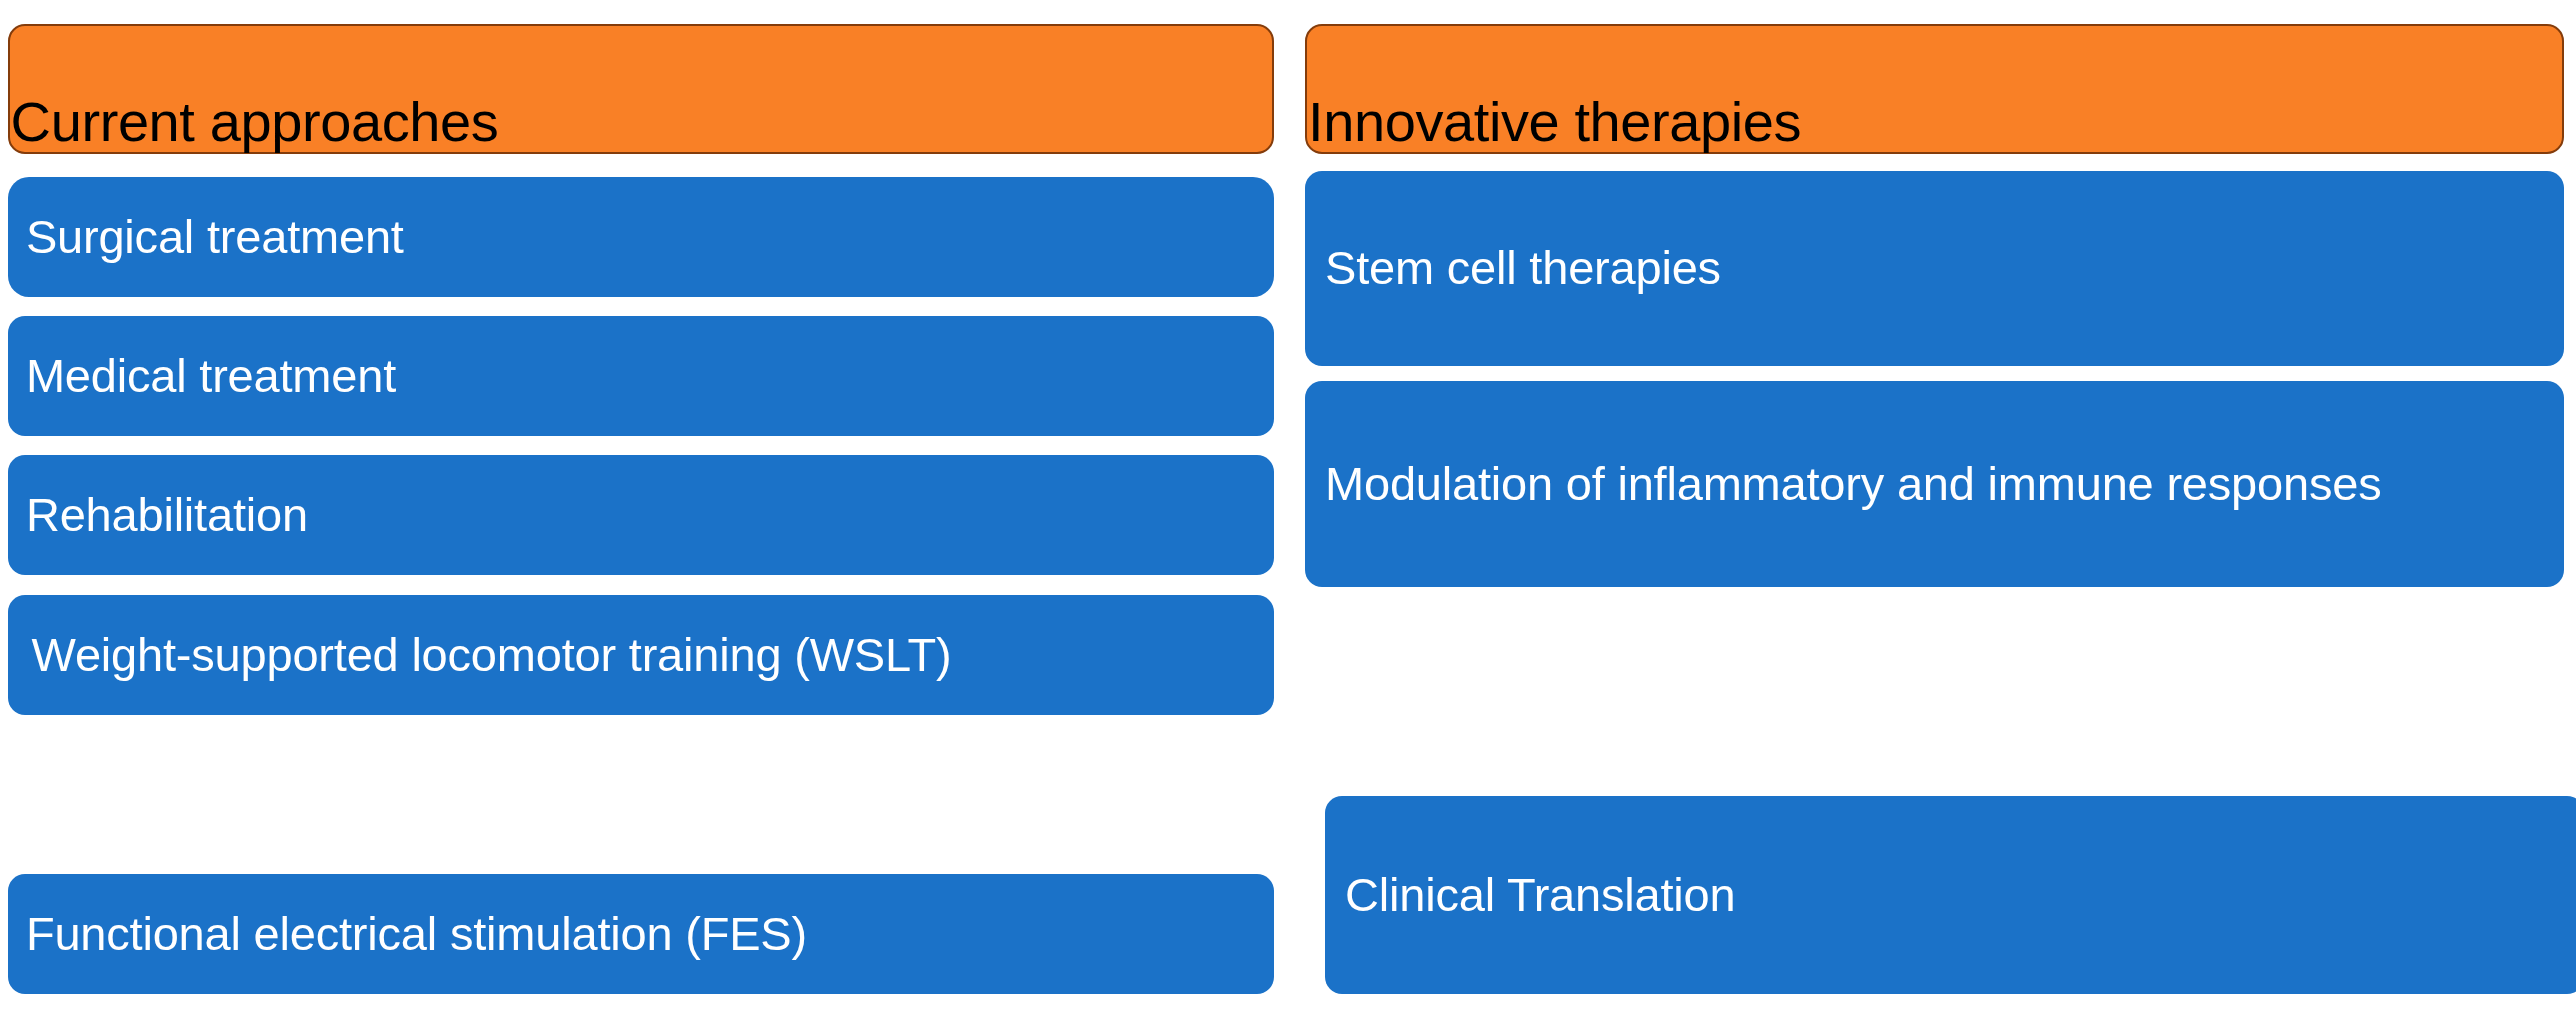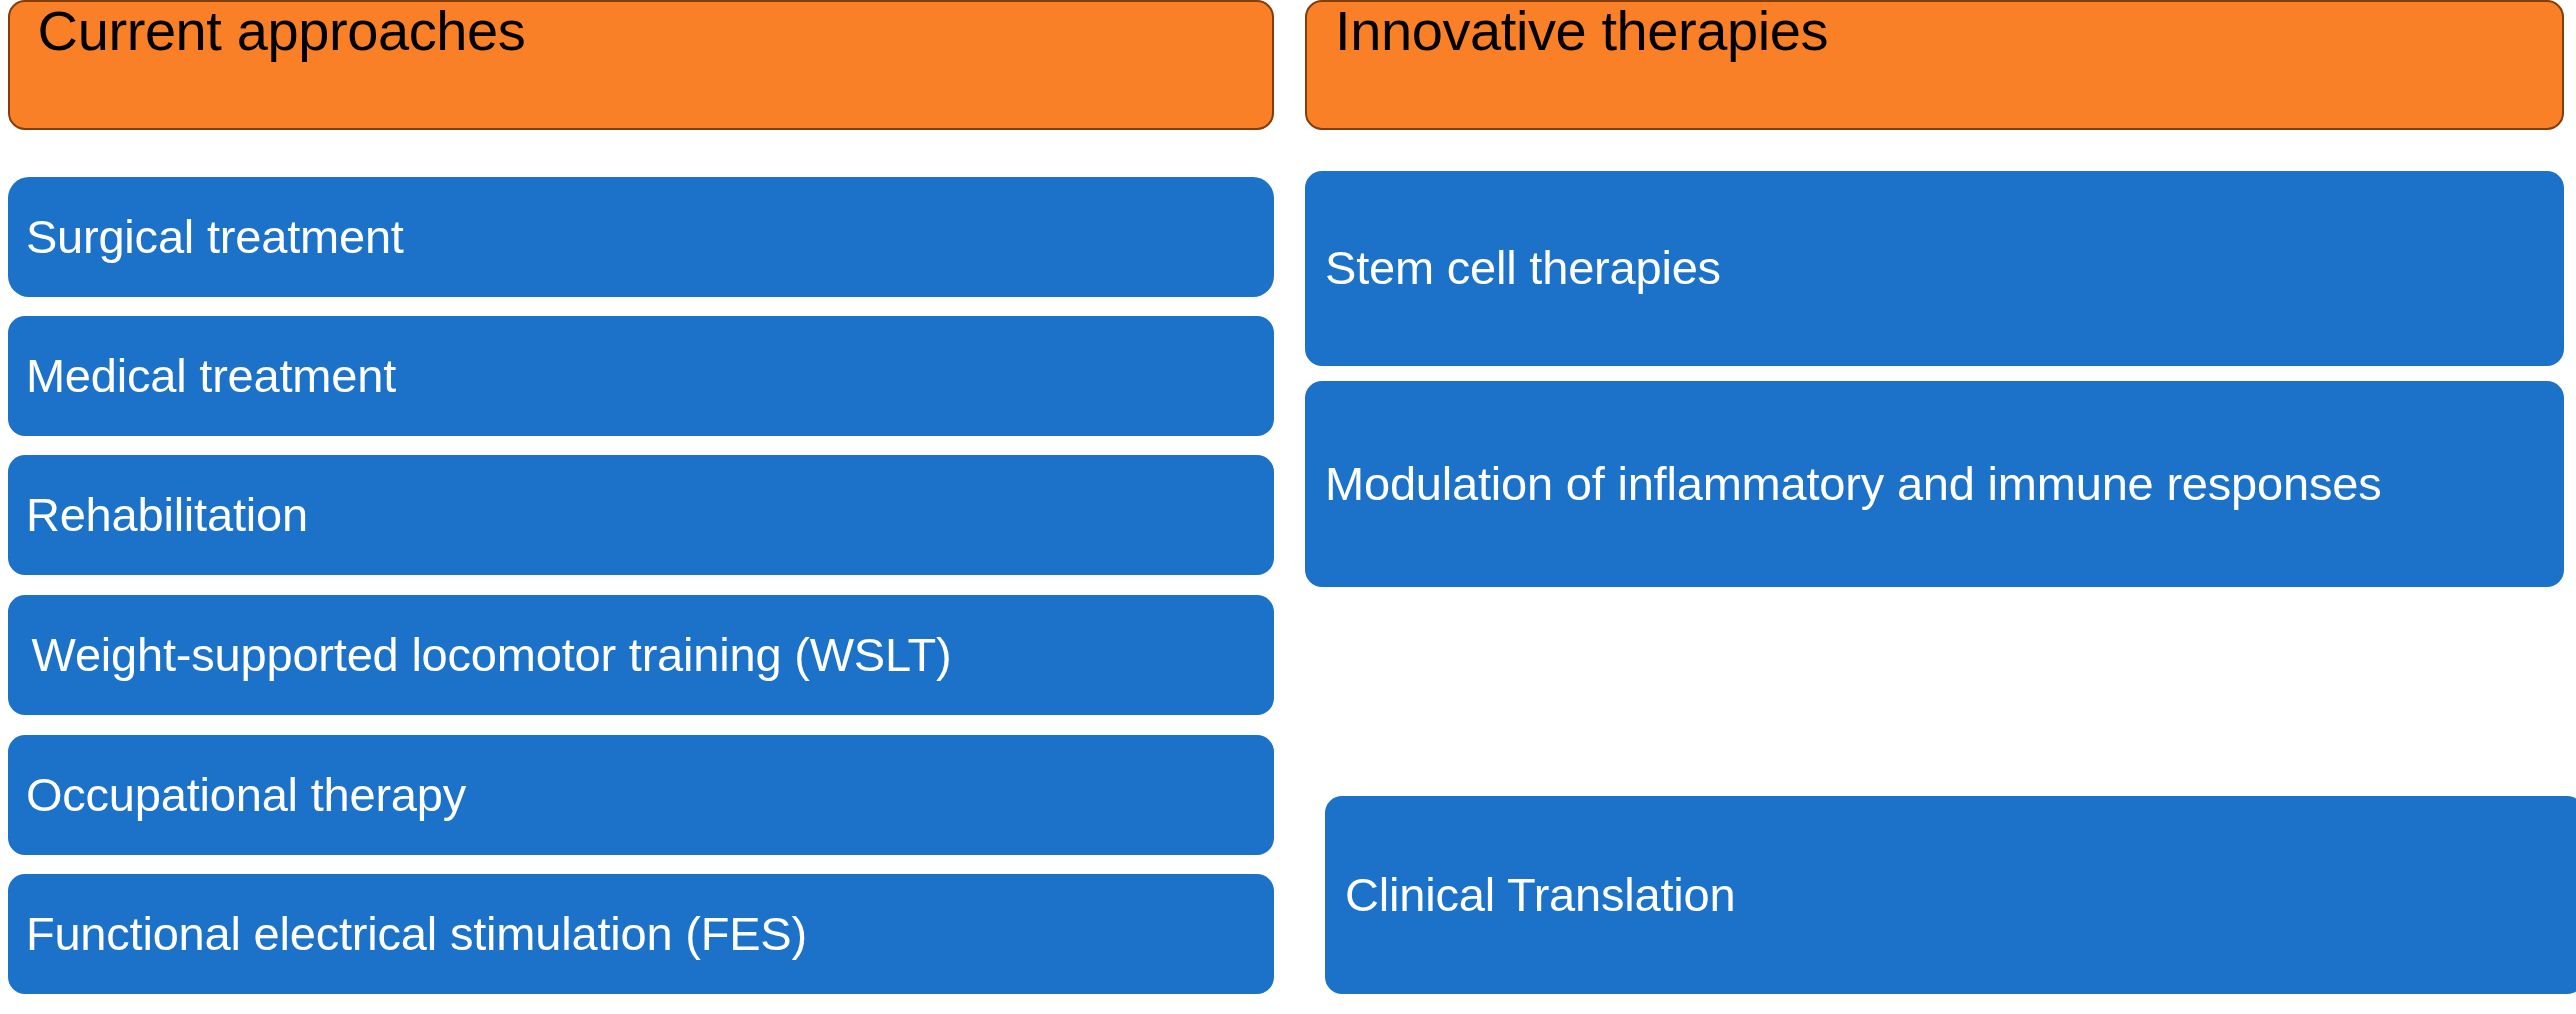--- a/index.html
+++ b/index.html
@@ -30,30 +30,30 @@
     top: 0;
     height: 1015px;
   }
   .column.left  { left: 7.6px;   width: 1266px; }
   .column.right { left: 1305px; width: 1259px; }
 
   
   .header-box {
     position: absolute;
     left: 0;
-    top: 0;
+    top: 24px;
     width: 100%;
     height: 130px;
     box-sizing: border-box;
     background: #F98026;
     border: 2.3px solid #843C0B;
     border-radius: 17px;
     display: flex;
-    align-items: flex-start;
-    padding: 0 28px;
+    align-items: flex-end;
+    padding: 0 1px;
   }
   .header-title {
     font-size: 56px;
     line-height: 1.05;
     color: #000000;
     font-weight: 400;
     letter-spacing: -0.4px;
     white-space: nowrap;
   }
 
@@ -99,23 +99,20 @@
     </div>
 
     <div class="item-box" style="top:455px; height:120px;">
       <span class="item-label">Rehabilitation</span>
     </div>
 
     <div class="item-box" style="top:595px; height:120px;padding-left:24px;">
       <span class="item-label">Weight-supported locomotor training (WSLT)</span>
     </div>
 
-    <div class="item-box" style="top:735px; height:120px;">
-      <span class="item-label">Occupational therapy</span>
-    </div>
 
     <div class="item-box" style="top:874px; height:120px;">
       <span class="item-label">Functional electrical stimulation (FES)</span>
     </div>
 
   </div>
 
   <div class="column right">
 
     <div class="header-box">

